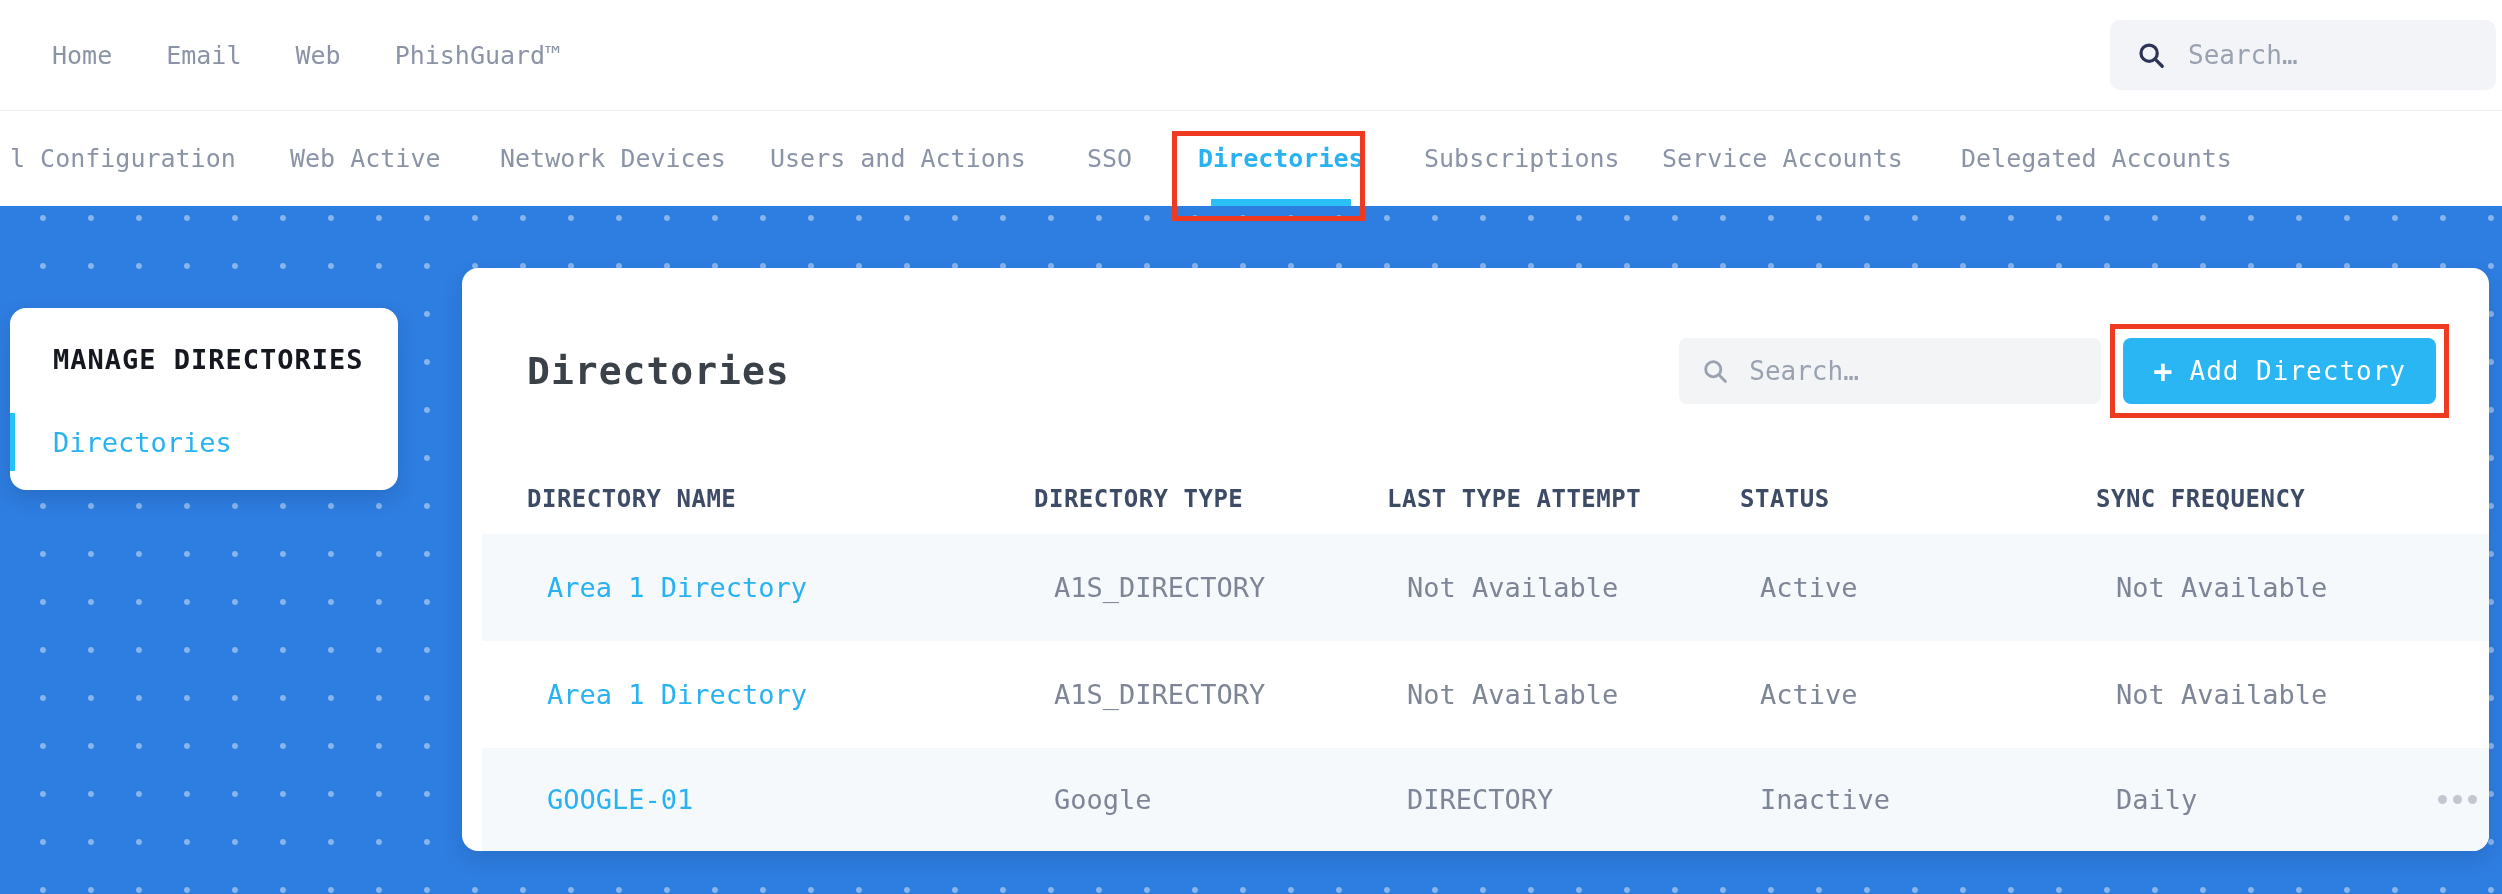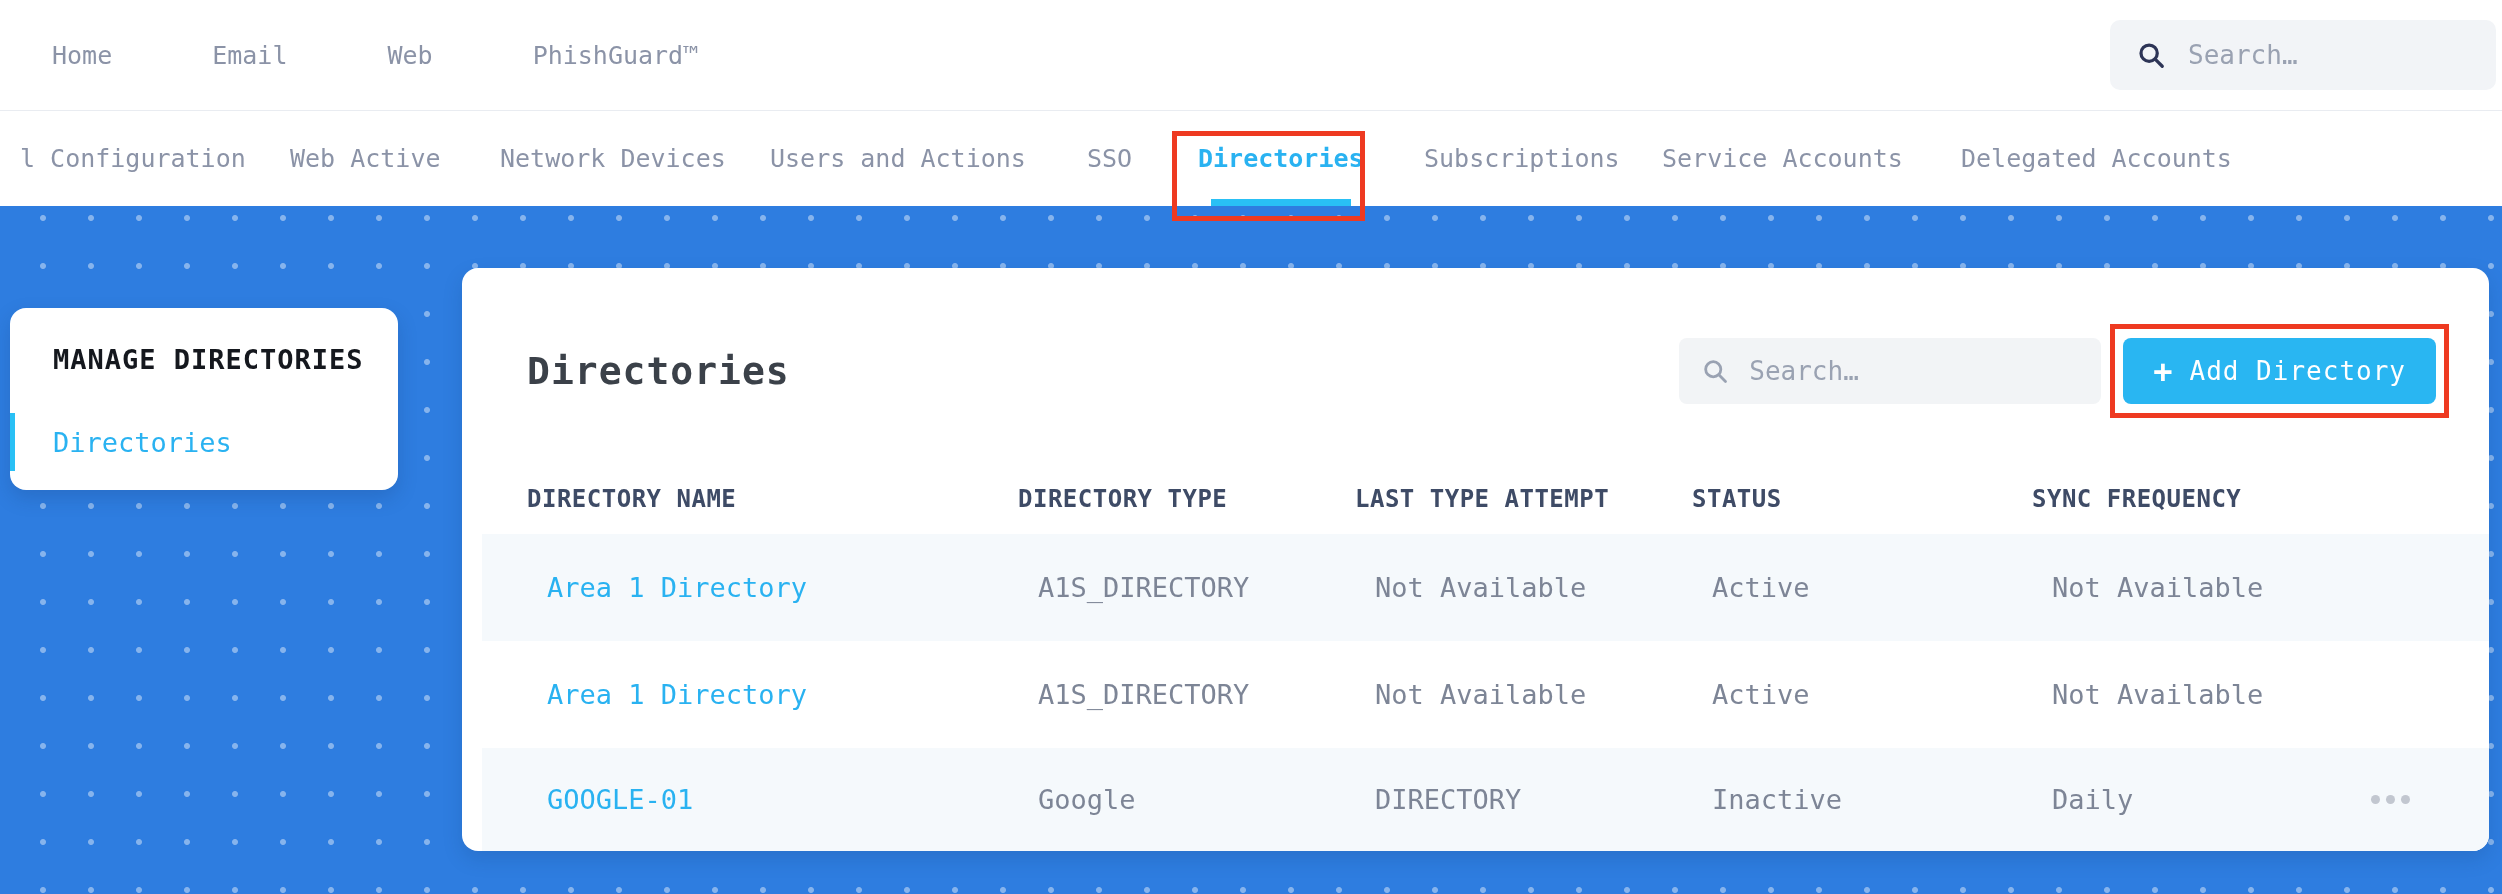--- a/index.html
+++ b/index.html
@@ -8,21 +8,21 @@
     width:2502px; height:894px; overflow:hidden;
     font-family:"DejaVu Sans Mono","Liberation Mono",monospace;
     background:#ffffff;
   }
 
   
   .topnav {
     height:111px; background:#fff; border-bottom:1px solid #e9ecf1;
     display:flex; align-items:center; padding:0 6px 0 52px;
   }
-  .topnav-items { display:flex; gap:100px; }
+  .topnav-items { display:flex; gap:54px; }
   .topnav-item { font-size:25px; color:#8b93a7; font-weight:500; cursor:pointer; white-space:nowrap; }
   .topnav-search {
     margin-left:auto; width:386px; height:70px; background:#f2f4f7;
     border-radius:10px; display:flex; align-items:center; gap:20px; padding:0 26px;
   }
   .topnav-search svg { flex:0 0 auto; color:#2d3456; }
   .search-input {
     border:none; outline:none; background:transparent; width:100%;
     font-family:inherit; font-size:26px; color:#0f766e;
   }
@@ -83,21 +83,21 @@
   .add-button {
     height:66px; background:#29b6f2; color:#fff; border:none; border-radius:8px;
     font-family:inherit; font-size:26px; font-weight:500; letter-spacing:1px;
     display:flex; align-items:center; gap:16px; padding:0 30px; cursor:pointer; white-space:nowrap;
   }
   .plus-icon { font-size:32px; font-weight:bold; line-height:1; }
 
   
   .grid-cols {
     display:grid; grid-template-columns:491px 337px 337px 340px 300px 1fr;
-    align-items:center; padding:0 60px 0 65px;
+    align-items:center; padding:0 60px 0 65px;gap:16px;
   }
   .table-head {
     height:70px; margin-top:46px;
     font-size:24px; font-weight:bold; color:#3e4b66; letter-spacing:0.5px;
   }
   .table-body { display:flex; flex-direction:column; flex:1;margin-left:20px; }
   .table-row { height:107px; font-size:27px; color:#7d8596; }
   .table-row.shaded { background:#f5f9fc; }
   .table-row.grow { flex:1; height:auto; }
   .name-cell { color:#29b2f1; font-weight:500; cursor:pointer; }
@@ -120,21 +120,21 @@
       <svg width="30" height="30" viewBox="0 0 24 24" fill="none" stroke="currentColor" stroke-width="2.6" stroke-linecap="round">
         <circle cx="10.5" cy="10.5" r="6.5"></circle>
         <line x1="15.5" y1="15.5" x2="21" y2="21"></line>
       </svg>
     </span>
     <input class="search-input" type="text" placeholder="Search…" style="">
   </div>
 </header>
 
 <nav class="subnav">
-  <span class="subnav-item" style="left:20px">l Configuration</span>
+  <span class="subnav-item" style="left:10px">l Configuration</span>
   <span class="subnav-item" style="left:290px">Web Active</span>
   <span class="subnav-item" style="left:500px">Network Devices</span>
   <span class="subnav-item" style="left:770px">Users and Actions</span>
   <span class="subnav-item" style="left:1087px">SSO</span>
   <span class="subnav-item active" style="left:1198px">Directories</span>
   <span class="subnav-item" style="left:1424px">Subscriptions</span>
   <span class="subnav-item" style="left:1662px">Service Accounts</span>
   <span class="subnav-item" style="left:1961px">Delegated Accounts</span>
   <div class="tab-annotation"></div>
 </nav>

